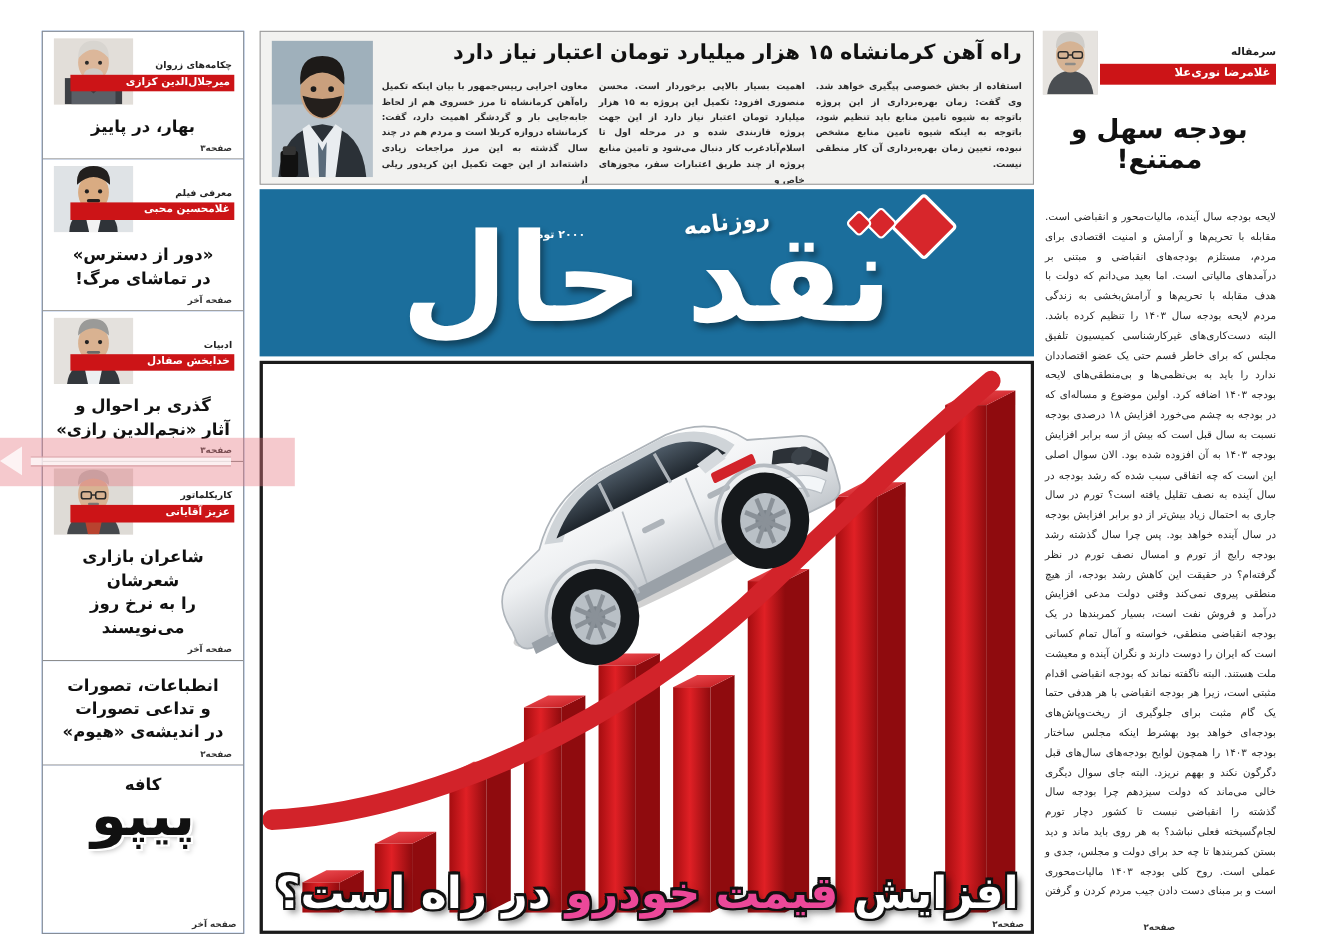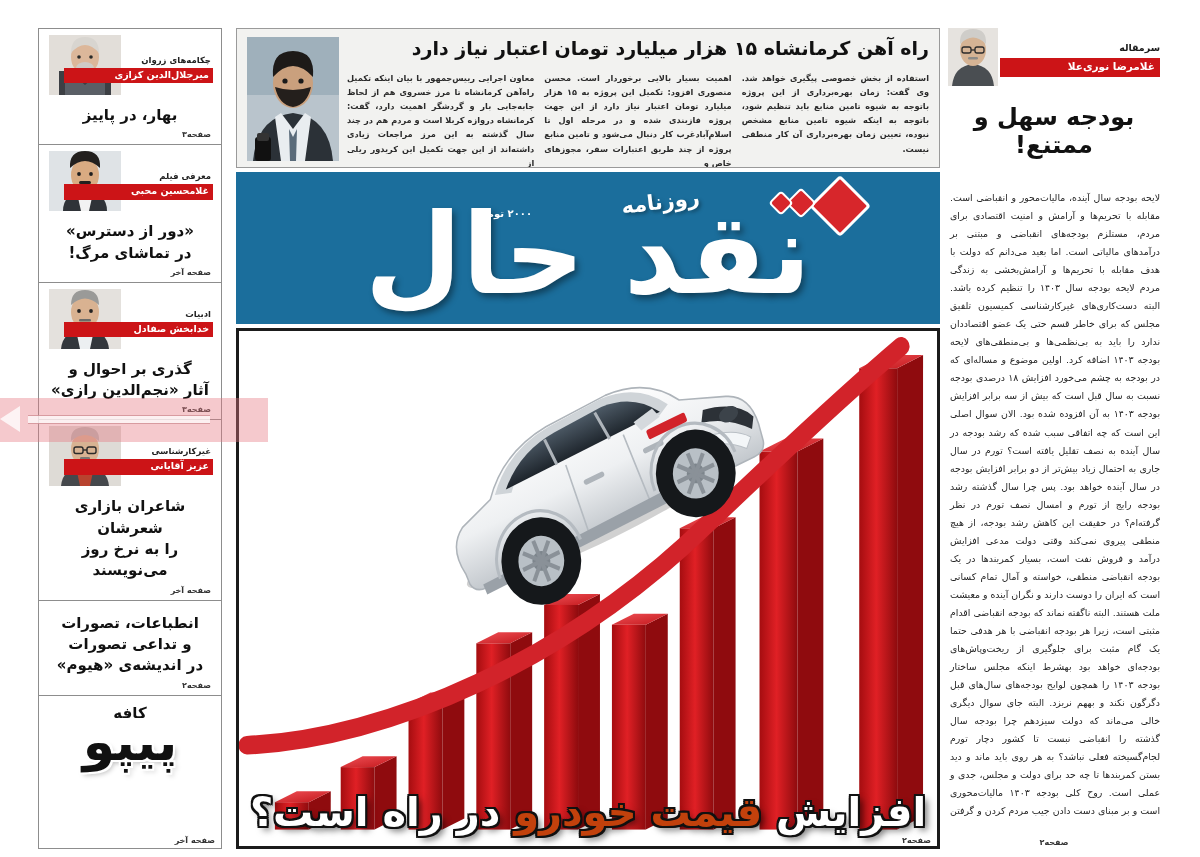--- a/index.html
+++ b/index.html
@@ -284,21 +284,21 @@
     color: #ffffff;
     letter-spacing: -2px;
     line-height: 1;
     white-space: nowrap;
     text-shadow:
       2px 0 0 #111, -2px 0 0 #111, 0 2px 0 #111, 0 -2px 0 #111,
       2px 2px 0 #111, -2px 2px 0 #111, 2px -2px 0 #111, -2px -2px 0 #111,
       4px 4px 7px rgba(0,0,0,.6);
     z-index: 6;
   }
-  .main-headline .hl-red { color: #c2410c; }
+  .main-headline .hl-red { color: #ec4899; }
   .main-page {
     position: absolute;
     right: 6px;
     bottom: 1px;
     font-size: 8px;
     font-weight: bold;
     color: #333;
     z-index: 7;
   }
 
@@ -489,21 +489,21 @@
             <path d="M12 60 q2 -19 24 -21 q22 2 24 21 Z" fill="#45484c"></path>
             <path d="M30 39 L36 47 L42 39 L45 41 L41 60 L31 60 L27 41 Z" fill="#b8432f"></path>
             <ellipse cx="36" cy="23" rx="14" ry="17" fill="#d8b393"></ellipse>
             <path d="M22 15 q14 -12 28 0 q1 -14 -14 -14 q-15 0 -14 14 Z" fill="#b9b7b3"></path>
             <rect x="25" y="21" width="9" height="6.5" rx="2" fill="none" stroke="#2a2a2a" stroke-width="1.4"></rect>
             <rect x="38" y="21" width="9" height="6.5" rx="2" fill="none" stroke="#2a2a2a" stroke-width="1.4"></rect>
             <line x1="34" y1="24" x2="38" y2="24" stroke="#2a2a2a" stroke-width="1.4"></line>
             <rect x="31" y="31" width="10" height="2.4" rx="1.2" fill="#7a7874"></rect>
           </svg>
         </div>
-        <div class="side-kicker">غیرکارشناسی</div>
+        <div class="side-kicker">کاریکلماتور</div>
         <div class="side-author">عزیز آقایانی</div>
       </div>
       <div class="side-title">
         <div>شاعران بازاری شعرشان</div>
         <div>را به نرخ روز می‌نویسند</div>
       </div>
       <div class="side-page">صفحه آخر</div>
     </div>
 
     <div class="side-card">

